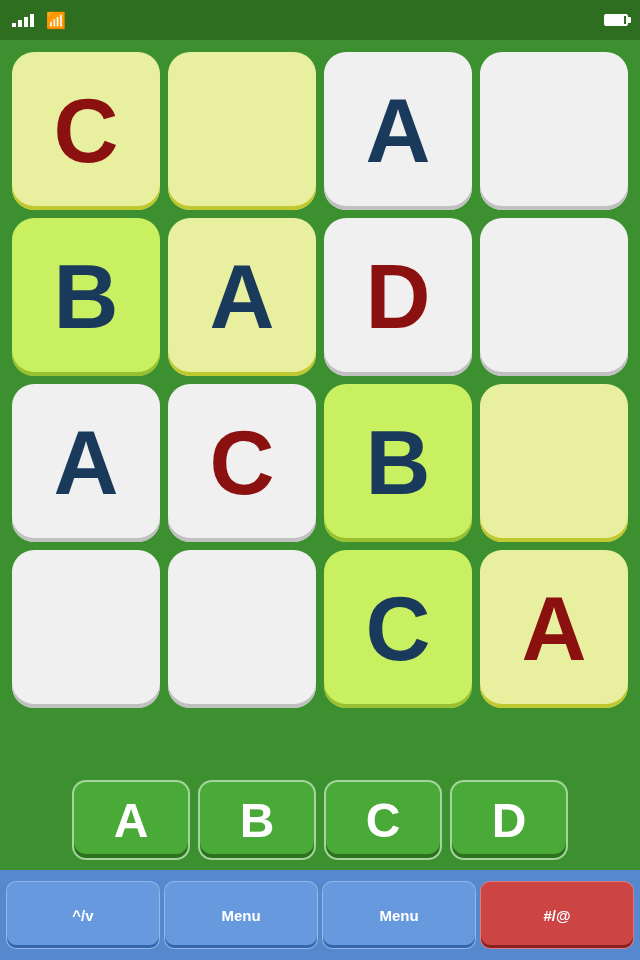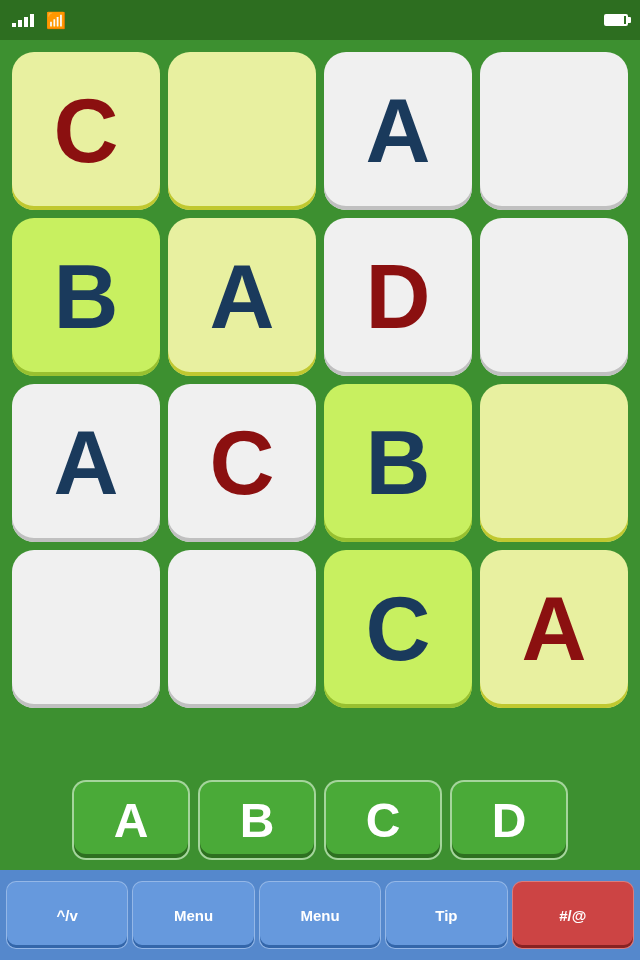--- a/index.html
+++ b/index.html
@@ -235,15 +235,14 @@
 <div class="letter-btn">A</div>
     <div class="letter-btn">B</div>
     <div class="letter-btn">C</div>
     <div class="letter-btn">D</div>
   </div>
 
 <div id="action-buttons">
 <div class="action-btn">^/v</div>
     <div class="action-btn">Menu</div>
     <div class="action-btn">Menu</div>
-    <div class="action-btn">Tip</div>
     <div class="action-btn action-btn-special">#/@</div>
   </div>
 
 </body></html>

